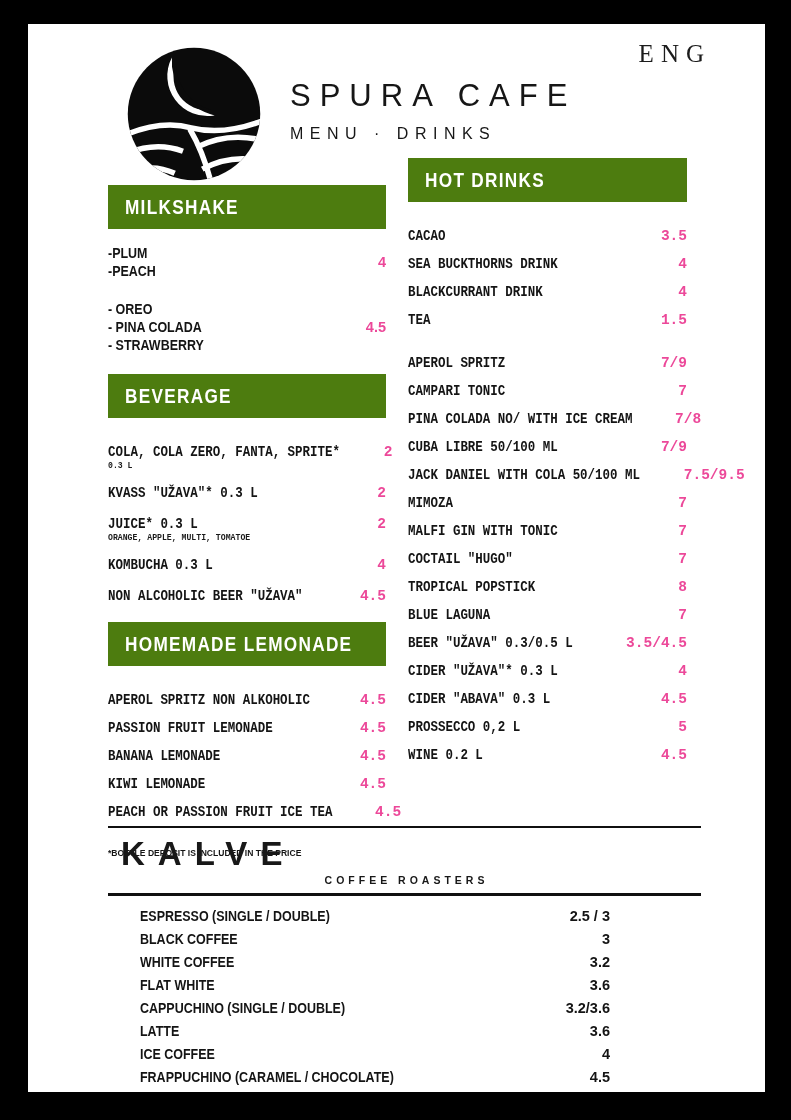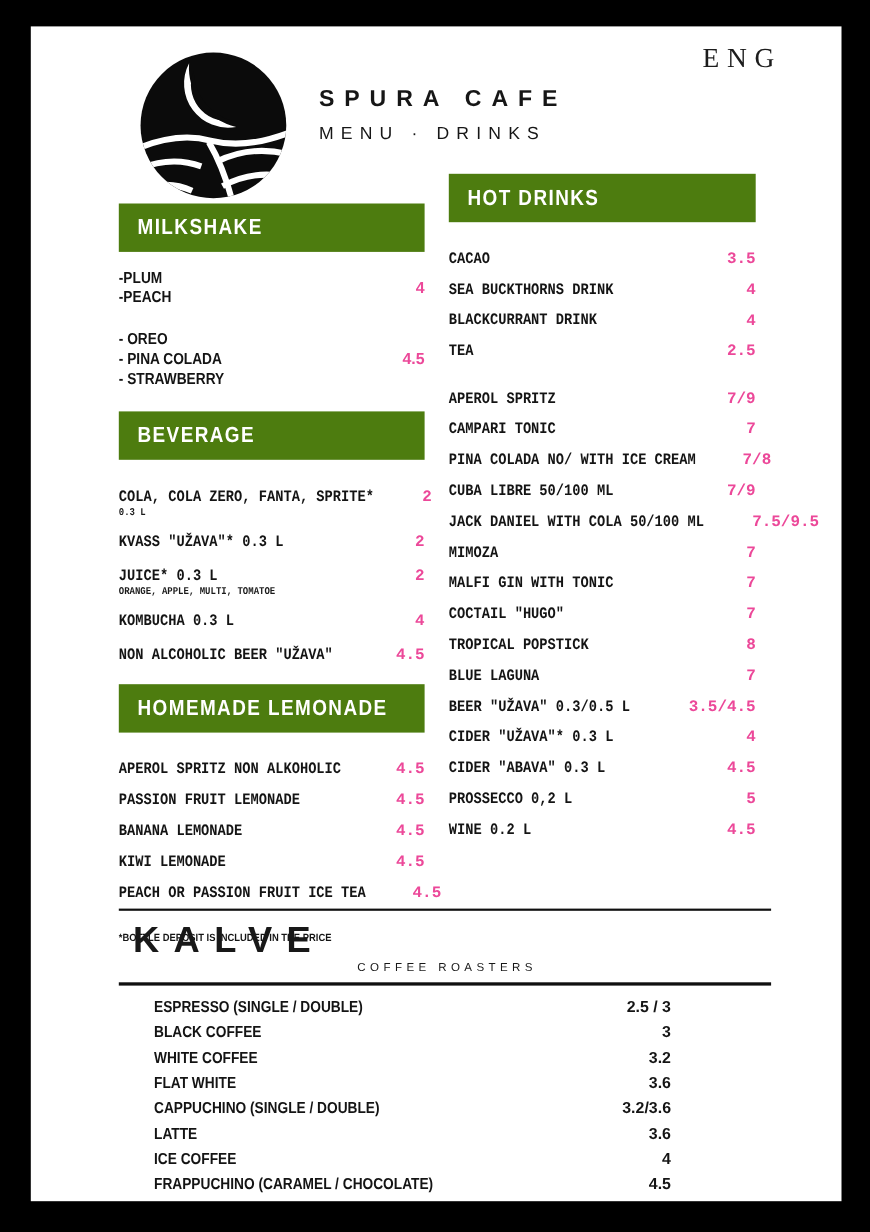--- a/index.html
+++ b/index.html
@@ -4,21 +4,21 @@
 <style>
   * { margin:0; padding:0; box-sizing:border-box; }
   html,body { width:791px; height:1120px; }
   body { background:#000; position:relative; font-family:"Liberation Sans", sans-serif; }
 
   .page { position:absolute; left:28px; top:24px; width:737px; height:1068px; background:#ffffff; overflow:hidden; }
 
   
   .logo { position:absolute; left:97px; top:20px; width:138px; height:140px; }
   .brand { position:absolute; left:262px; top:54px; color:#161616; }
-  .brand-name { font-size:21px; font-weight:700; letter-spacing:9px; white-space:nowrap; }
+  .brand-name { font-size:31px; font-weight:400; letter-spacing:9px; white-space:nowrap; }
   .brand-sub { margin-top:11px; font-size:16px; font-weight:500; letter-spacing:6.5px; white-space:nowrap; }
   .lang { position:absolute; top:16px; right:54px; font-family:"Liberation Serif", serif; font-size:25px; letter-spacing:7px; color:#1c1c1c; }
 
   
   .col-left  { position:absolute; left:80px;  top:161px; width:278px; }
   .col-right { position:absolute; left:380px; top:134px; width:279px; }
 
   .sec-header { background:#4d7c0f; height:44px; display:flex; align-items:center; padding-left:17px; }
   .sec-header span { color:#fff; font-size:20px; font-weight:700; letter-spacing:1.5px; transform:scaleX(0.86); transform-origin:left center; white-space:nowrap; }
 
@@ -37,21 +37,21 @@
   .col-right .sec-header.mid { margin-top:8px; }
   .beverage-list .menu-row { margin-bottom:14px; }
   .lemonade-list .menu-row { margin-bottom:11px; }
 
   .footnote { margin-top:26px; font-size:9.5px; font-weight:700; color:#141414; transform:scaleX(0.9); transform-origin:left top; white-space:nowrap; }
 
   
   .coffee { position:absolute; left:80px; top:802px; width:593px; }
   .rule { height:3px; background:#101010; }
   .kalve { margin-top:6px; text-align:left; font-size:33px; line-height:40px; font-weight:700; letter-spacing:13px; text-indent:13px; color:#181818; }
-  .roasters { text-align:center; font-size:10.5px; font-weight:400; letter-spacing:4px; text-indent:4px; color:#181818; margin-bottom:7px; }
+  .roasters { text-align:center; font-size:10.5px; font-weight:700; letter-spacing:4px; text-indent:4px; color:#181818; margin-bottom:7px; }
   .coffee-list { margin-top:9px; padding:0 91px 0 32px; }
   .coffee-row { display:flex; justify-content:space-between; line-height:23px; }
   .coffee-row .c-label { flex:1; font-size:14.5px; font-weight:700; color:#141414; transform:scaleX(0.86); transform-origin:left center; white-space:nowrap; }
   .coffee-row .c-price { flex-shrink:0; font-size:14.5px; font-weight:700; color:#141414; }
 </style>
 </head>
 <body>
 
 <div class="page">
 
@@ -206,21 +206,21 @@
           <div class="item-price">4</div>
         </div>
 
         <div class="menu-row">
           <div class="item-label">BLACKCURRANT DRINK</div>
           <div class="item-price">4</div>
         </div>
 
         <div class="menu-row">
           <div class="item-label">TEA</div>
-          <div class="item-price">2.5</div>
+          <div class="item-price">1.5</div>
         </div>
 
     </div>
 
     <div class="list">
 
         <div class="menu-row">
           <div class="item-label">APEROL SPRITZ</div>
           <div class="item-price">7/9</div>
         </div>

